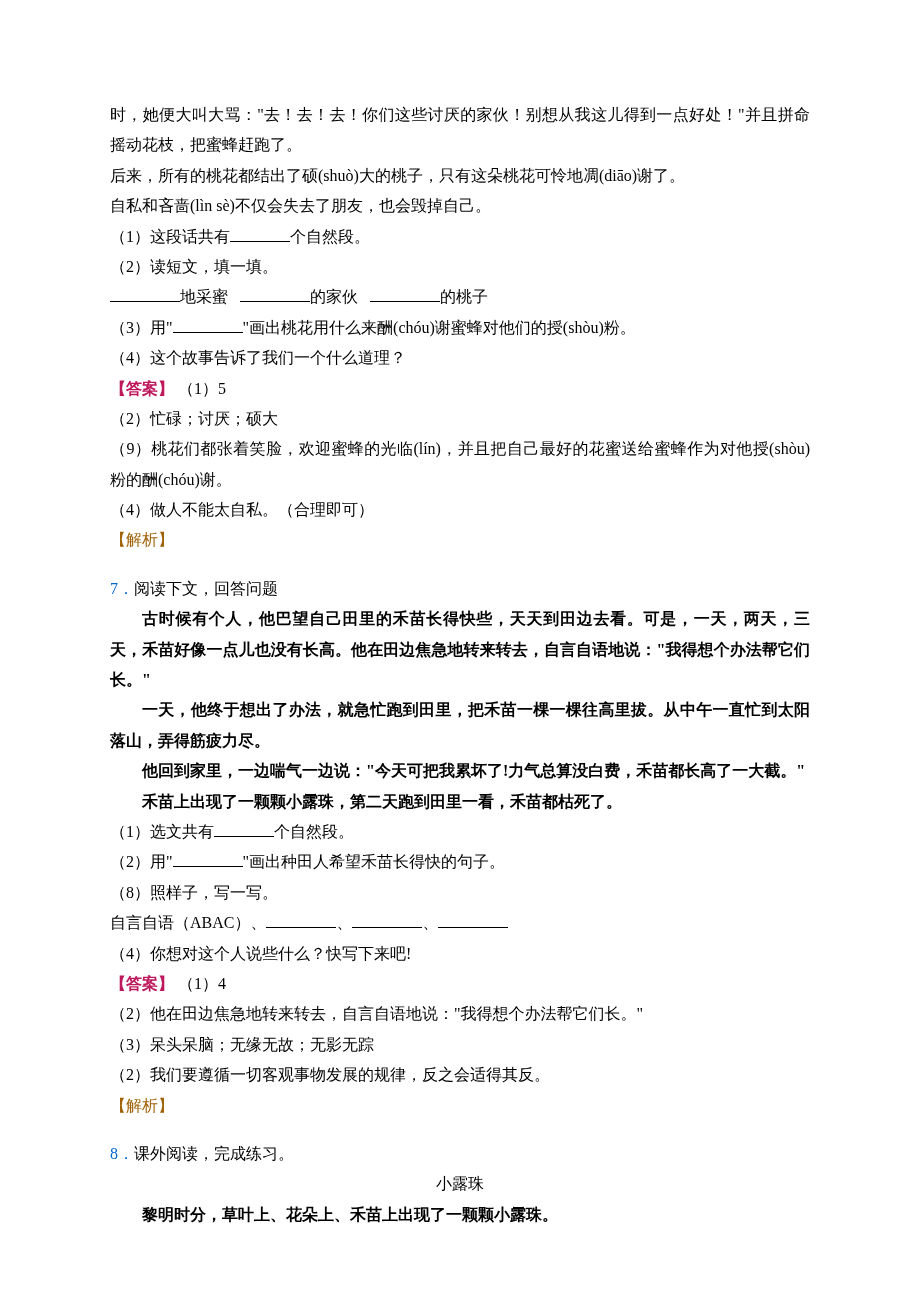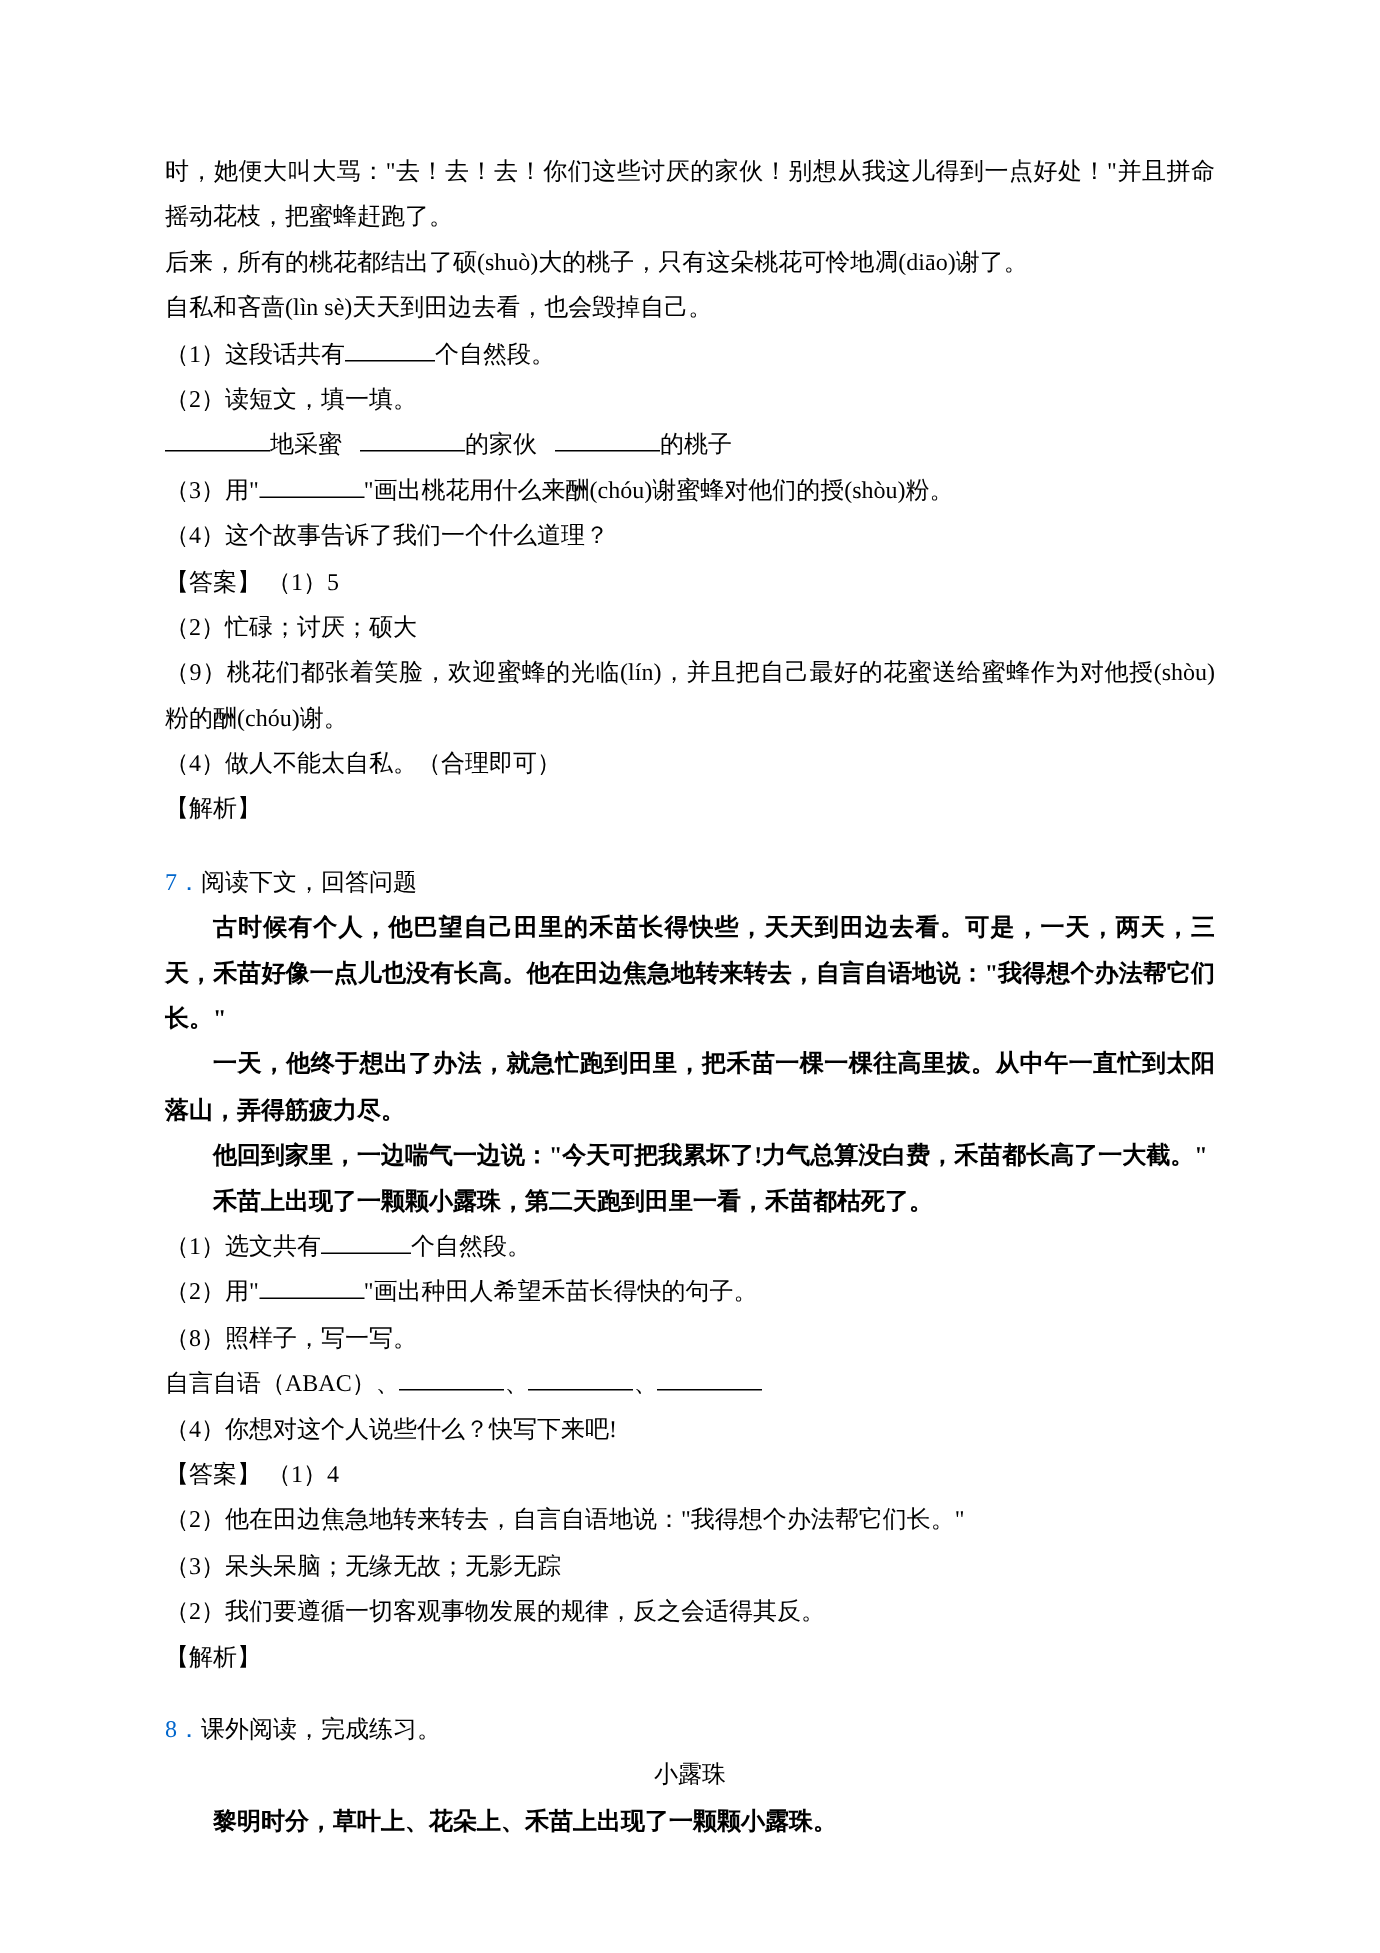--- a/index.html
+++ b/index.html
@@ -20,24 +20,25 @@
     position: relative;
   }
   .line {
     text-align: justify;
   }
   .indent {
     text-indent: 2em;
     font-weight: bold;
   }
   .answer-label {
-    color: #000000;
+    color: #be185d;
+    font-weight: bold;
   }
   .analysis-label {
-    color: #000000;
+    color: #a16207;
   }
   .qnum {
     color: #0066cc;
   }
   .title-center {
     text-align: center;
     font-family: Liberation Serif, serif;
   }
   .blank {
     display: inline-block;
@@ -51,21 +52,21 @@
     height: 18px;
   }
 </style>
 </head>
 <body>
 
 <div class="page">
 
   <div class="line">时，她便大叫大骂："去！去！去！你们这些讨厌的家伙！别想从我这儿得到一点好处！"并且拼命摇动花枝，把蜜蜂赶跑了。</div>
   <div class="line">后来，所有的桃花都结出了硕(shuò)大的桃子，只有这朵桃花可怜地凋(diāo)谢了。</div>
-  <div class="line">自私和吝啬(lìn sè)天天到田边去看，也会毁掉自己。</div>
+  <div class="line">自私和吝啬(lìn sè)不仅会失去了朋友，也会毁掉自己。</div>
 
   <div class="line">
     <span>（1）这段话共有</span><span class="blank w60"></span><span>个自然段。</span>
   </div>
 
   <div class="line">（2）读短文，填一填。</div>
   <div class="line">
     <span class="blank w70"></span><span>地采蜜</span>&nbsp;&nbsp;&nbsp;<span class="blank w70"></span><span>的家伙</span>&nbsp;&nbsp;&nbsp;<span class="blank w70"></span><span>的桃子</span>
   </div>
 

